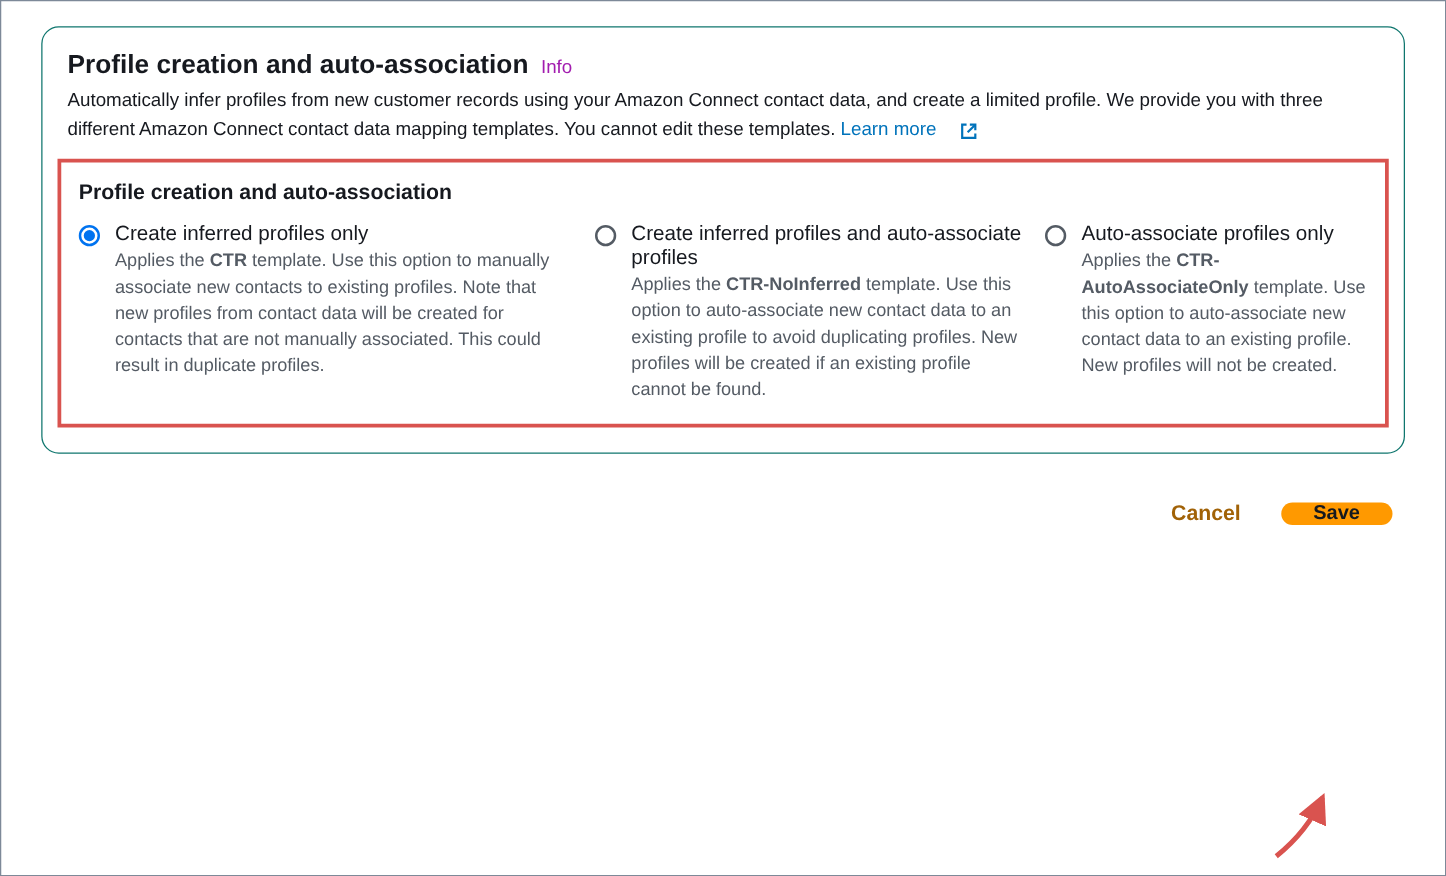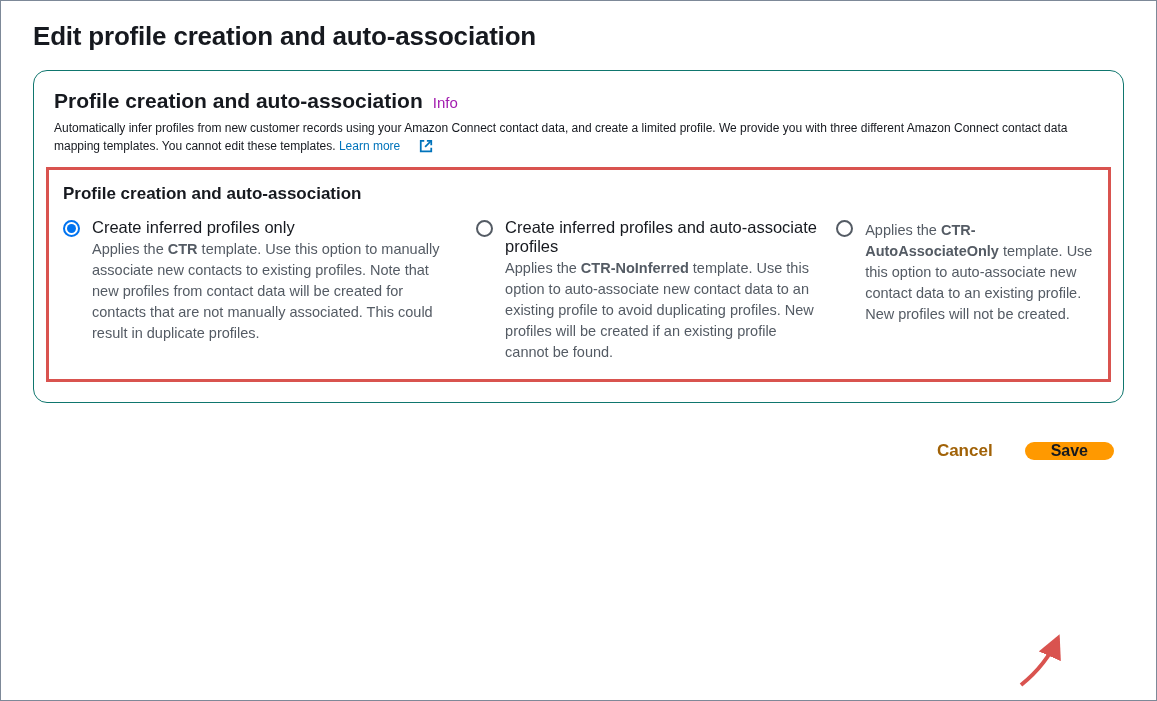--- a/index.html
+++ b/index.html
@@ -39,21 +39,21 @@
     font-size: 21px;
     font-weight: 700;
   }
   .info-link {
     color: #a21caf;
     font-size: 15px;
     cursor: pointer;
     font-weight: 400;
   }
   .panel-desc {
-    font-size: 12px;
+    font-size: 15px;
     color: #16191f;
     line-height: 1.5;
     margin-top: 6px;
   }
   .learn {
     color: #0073bb;
     cursor: pointer;
     display: inline-flex;
     align-items: center;
     gap: 19px;
@@ -161,21 +161,20 @@
     width: 70px;
     height: 70px;
     pointer-events: none;
   }
 </style>
 </head>
 <body>
 
 <div class="outer">
   <div class="page">
-    <h1 class="page-title">Edit profile creation and auto-association</h1>
 
     <div class="panel">
       <div class="panel-header-row">
         <span class="panel-title">Profile creation and auto-association</span>
         <span class="info-link">Info</span>
       </div>
       <p class="panel-desc">
         <span>Automatically infer profiles from new customer records using your Amazon Connect contact data, and create a limited profile. We provide you with three different Amazon Connect contact data mapping templates. You cannot edit these templates.</span>
         <span class="learn">
           <span>Learn more</span>
@@ -210,20 +209,21 @@
               <div class="opt-label">Create inferred profiles and auto-associate profiles</div>
               <div class="opt-desc">
                 <span>Applies the </span><span class="tpl">CTR-NoInferred</span><span> template. Use this option to auto-associate new contact data to an existing profile to avoid duplicating profiles. New profiles will be created if an existing profile cannot be found.</span>
               </div>
             </span>
           </label>
 
           <label class="opt">
             <span class="radio"></span>
             <span class="opt-body">
+              <div class="opt-label">Auto-associate profiles only</div>
               <div class="opt-desc">
                 <span>Applies the </span><span class="tpl">CTR-AutoAssociateOnly</span><span> template. Use this option to auto-associate new contact data to an existing profile. New profiles will not be created.</span>
               </div>
             </span>
           </label>
 
         </div>
       </div>
     </div>
 

